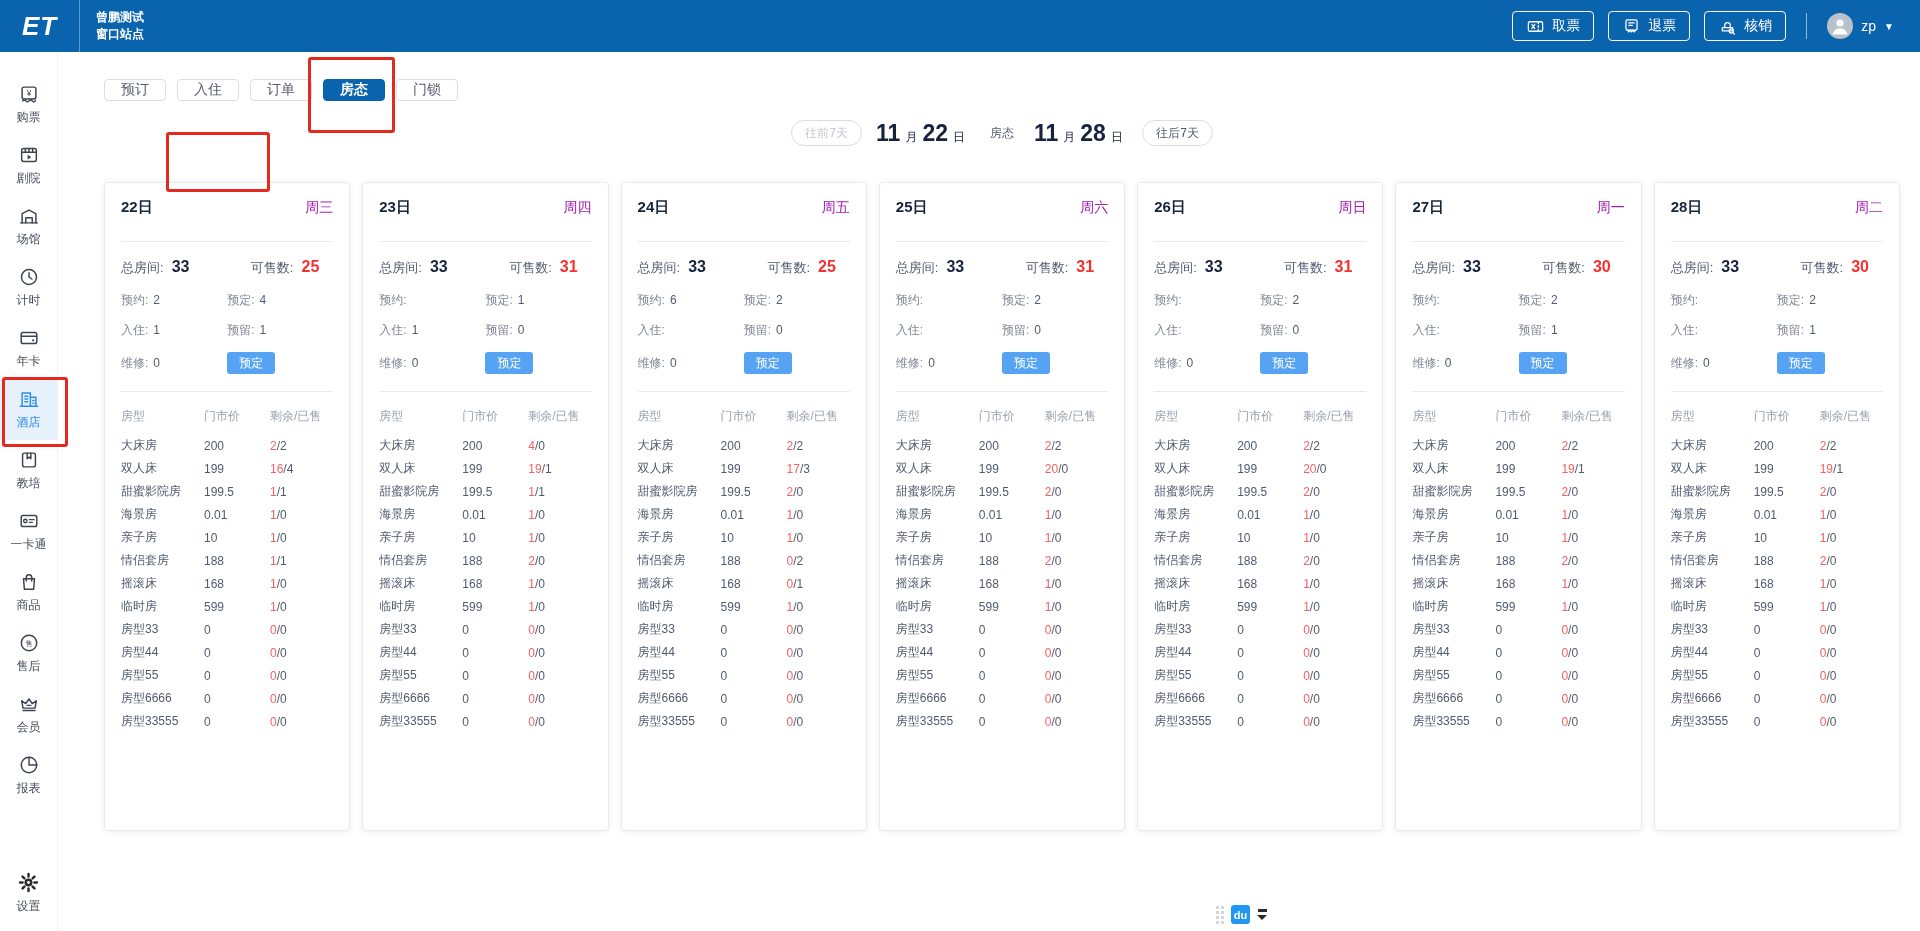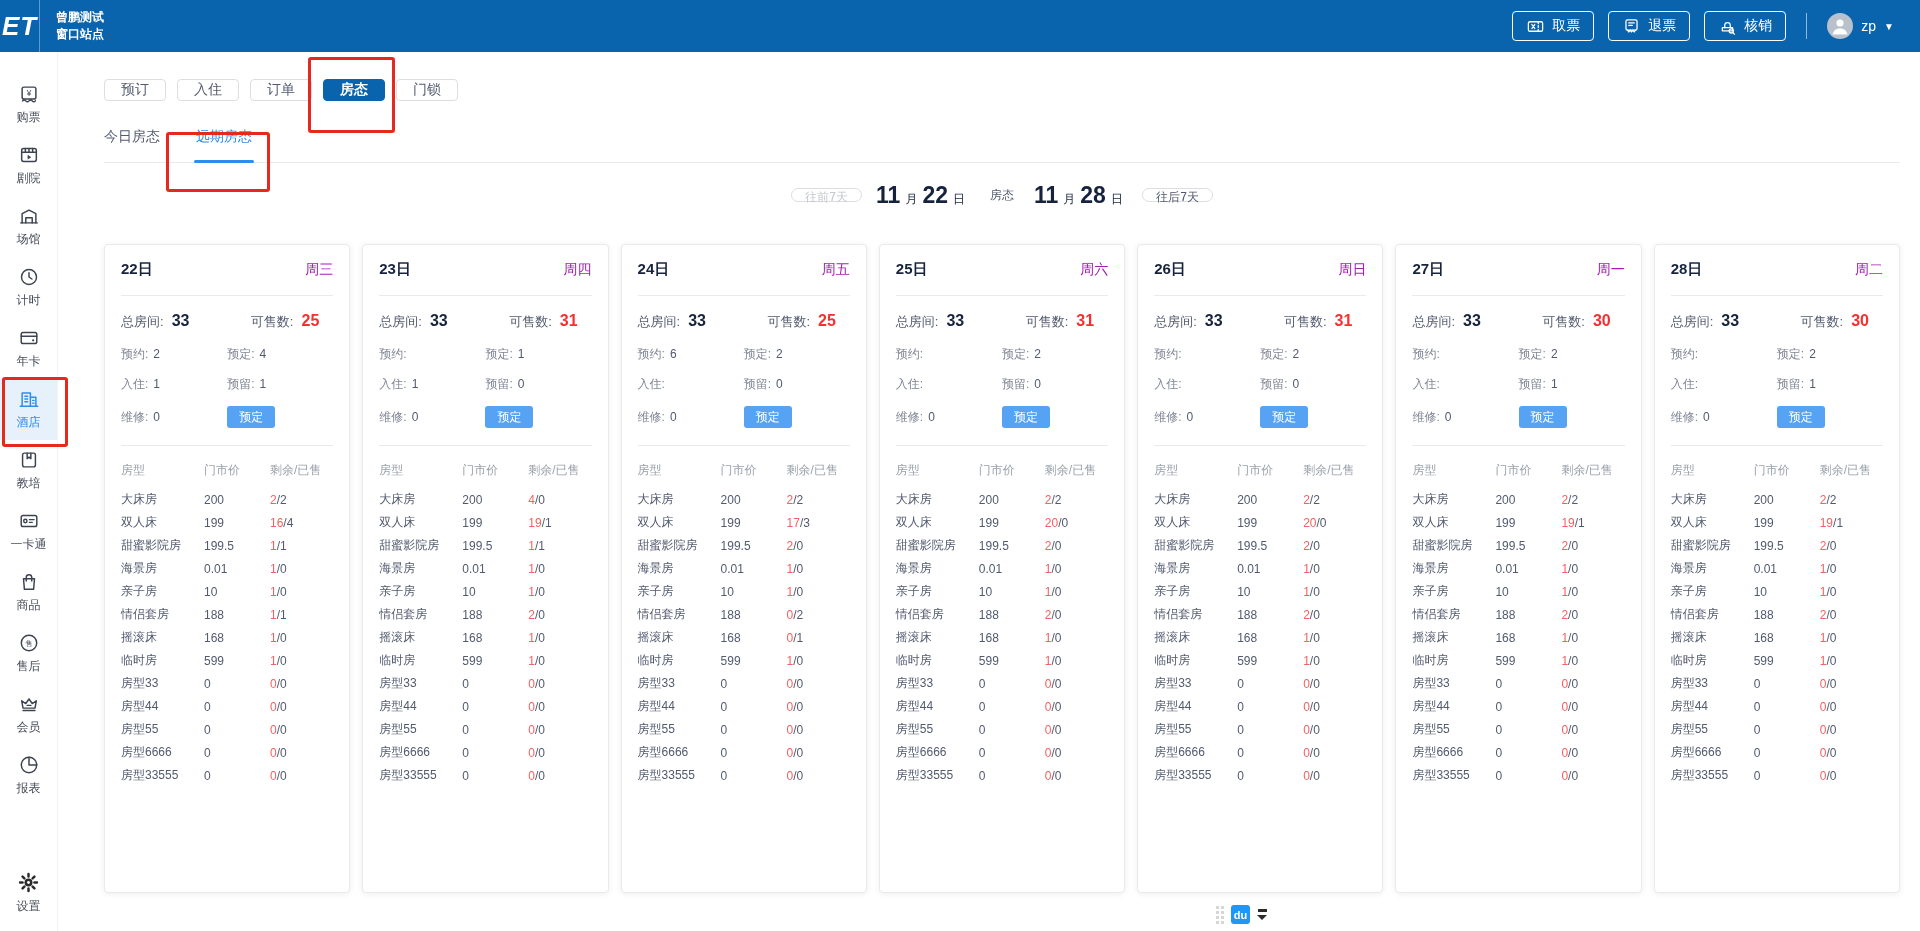--- a/index.html
+++ b/index.html
@@ -4,21 +4,21 @@
 <style>
 *{box-sizing:border-box;margin:0;padding:0}
 html,body{width:1920px;height:931px}
 body{font-family:"Liberation Sans","DejaVu Sans",sans-serif;background:#fff;position:relative;overflow:hidden;color:#515a6e}
 button{font-family:Liberation Mono, monospace;cursor:pointer}
 .icn{display:inline-flex;align-items:center;justify-content:center}
 .icn svg{display:block}
 
 
 .hdr{position:absolute;top:0;left:0;right:0;height:52px;background:#0a64ad;display:flex;align-items:center;color:#fff;z-index:5}
-.logo{width:40px;height:52px;display:flex;align-items:center;justify-content:center;font-size:26px;font-weight:bold;font-style:italic;letter-spacing:1px;border-right:1px solid rgba(255,255,255,.35);cursor:pointer}
+.logo{width:80px;height:52px;display:flex;align-items:center;justify-content:center;font-size:26px;font-weight:bold;font-style:italic;letter-spacing:1px;border-right:1px solid rgba(255,255,255,.35);cursor:pointer}
 .site{padding-left:16px;font-size:12px;font-weight:bold;line-height:17px}
 .hdr-actions{display:flex;gap:14px;margin-left:auto}
 .hbtn{display:flex;align-items:center;gap:7px;border:1px solid #fff;border-radius:4px;height:30px;padding:0 13px;color:#fff;background:transparent;font-size:14px}
 .hdr-divider{width:1px;height:26px;background:rgba(255,255,255,.55);margin:0 20px}
 .user{display:flex;align-items:center;gap:8px;margin-right:26px;font-size:14px;cursor:pointer}
 .avatar{width:26px;height:26px;border-radius:50%;background:#b9c2cc;display:flex;align-items:center;justify-content:center;overflow:hidden}
 .caret{font-size:10px}
 
 
 .sidebar{position:absolute;top:52px;left:0;width:58px;bottom:0;background:#fff;border-right:1px solid #f2f2f2;z-index:4}
@@ -36,31 +36,31 @@
 .tabs{display:flex;gap:11px;margin-top:27px}
 .tab{width:62px;height:22px;border:1px solid #dcdee2;border-radius:4px;background:#fff;color:#515a6e;font-size:14px;display:flex;align-items:center;justify-content:center}
 .tab.active{background:#0a64ad;border-color:#0a64ad;color:#fff;font-weight:bold}
 .subtabs{display:flex;gap:36px;margin-top:25px;margin-right:20px;border-bottom:1px solid #e8eaec}
 .subtab{font-size:14px;color:#515a6e;padding-bottom:16px;position:relative;cursor:pointer;line-height:20px}
 .subtab.active{color:#2d8cf0}
 .subtab.active::after{content:"";position:absolute;left:-2px;right:-2px;bottom:-1px;height:3px;background:#2d8cf0;border-radius:2px}
 
 
 .datenav{display:flex;align-items:center;justify-content:center;gap:14px;margin-top:17px;margin-right:20px;height:30px}
-.pill{height:14px;padding:0 13px;border:1px solid #dcdee2;border-radius:14px;background:#fff;font-size:12px;color:#515a6e}
+.pill{height:26px;padding:0 13px;border:1px solid #dcdee2;border-radius:14px;background:#fff;font-size:12px;color:#515a6e}
 .pill.muted{color:#c5c8ce}
 .bigdate{display:flex;align-items:baseline}
 .bigdate .num{font-size:23px;font-weight:bold;color:#17233d}
 .bigdate .unit{font-size:12px;color:#17233d;margin:0 5px}
 .mid{font-size:12px;color:#515a6e;margin:0 6px}
 
 
 .cards{display:flex;gap:12px;margin-top:34px;margin-right:20px}
 .card{flex:1;height:649px;border:1px solid #e8eaec;border-radius:4px;background:#fff;box-shadow:0 1px 6px rgba(0,0,0,.07);padding:15px 16px 0}
-.card-head{display:flex;justify-content:space-between;align-items:center;padding-bottom:16px;border-bottom:1px solid #e8eaec}
+.card-head{display:flex;justify-content:space-between;align-items:center;padding-bottom:24px;border-bottom:1px solid #e8eaec}
 .card-date{font-size:15px;font-weight:bold;color:#17233d}
 .card-week{font-size:14px;color:#a21caf}
 .totals{display:flex;justify-content:space-between;margin-top:16px;font-size:13px;color:#515a6e;padding-right:14px}
 .totals b{font-size:16px;color:#17233d;margin-left:8px}
 .totals .sellv{color:#f5302e}
 .stat-grid{display:grid;grid-template-columns:1fr 1fr;margin-top:15px;row-gap:13px;font-size:12px;color:#808695;align-items:center}
 .stat-grid .val{color:#515a6e;margin-left:5px}
 .book-btn{width:48px;height:22px;background:#57a3f3;color:#fff;border:none;border-radius:3px;font-size:12px;display:flex;align-items:center;justify-content:center}
 .card-table{margin-top:17px;border-top:1px solid #e8eaec;padding-top:14px}
 .trow{display:grid;grid-template-columns:83px 66px 1fr;height:23px;align-items:center;font-size:12px;color:#515a6e}
@@ -270,24 +270,20 @@
     </div>
 </aside>
 
 <main class="main">
   <div class="tabs">
       <button class="tab">预订</button>
       <button class="tab">入住</button>
       <button class="tab">订单</button>
       <button class="tab active">房态</button>
       <button class="tab">门锁</button>
-    </div>
-  <div class="subtabs">
-      <div class="subtab">今日房态</div>
-      <div class="subtab active">远期房态</div>
     </div>
   <div class="datenav">
     <button class="pill muted">往前7天</button>
     <div class="bigdate">
       <span class="num">11</span>
       <span class="unit">月</span>
       <span class="num">22</span>
       <span class="unit">日</span>
     </div>
     <span class="mid">房态</span>

